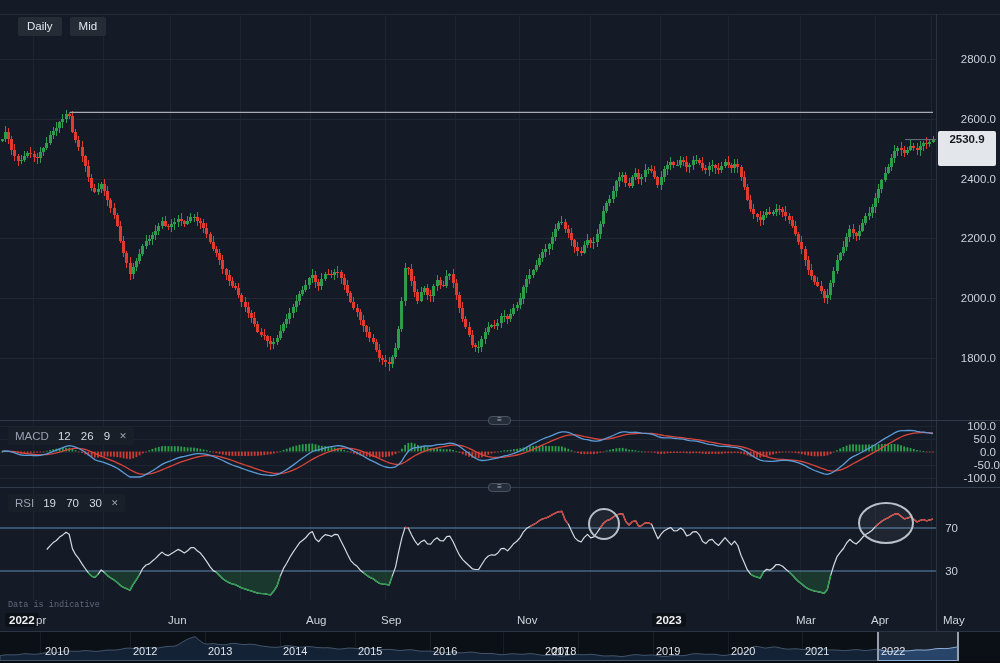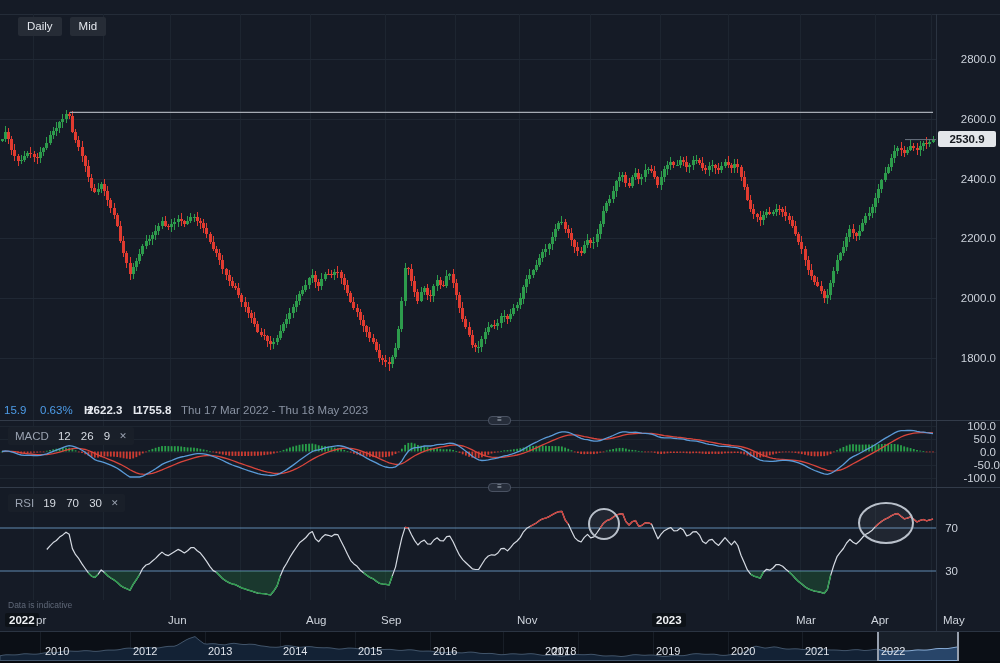--- a/index.html
+++ b/index.html
@@ -9,36 +9,36 @@
   .hline{position:absolute;height:1px;background:#242c38;}
   .vgrid{position:absolute;width:1px;top:14px;height:586px;background:#1d2530;}
   .hgrid{position:absolute;left:0;width:936px;height:1px;background:#202834;}
   .axis-line{position:absolute;left:936px;top:14px;width:1px;height:617px;background:#2a3340;}
   .toolbar{position:absolute;left:18px;top:17px;display:flex;gap:8px;z-index:30;justify-content:flex-end;}
   .tb-btn{background:#262c36;color:#e2e6ec;border:none;border-radius:2px;font-family:inherit;
           font-size:11.5px;padding:3px 9px;height:19px;line-height:13px;cursor:pointer;}
   svg.layer{position:absolute;left:0;z-index:5;}
   .price-axis{position:absolute;left:937px;top:14px;width:63px;height:406px;z-index:6;}
   .tick{position:absolute;right:4px;font-size:11.5px;color:#ccd2db;white-space:nowrap;}
-  .last-badge{position:absolute;left:1px;width:58px;height:16px;background:#e3e6ea;color:#15191f;
+  .last-badge{position:absolute;left:1px;width:58px;height:35px;background:#e3e6ea;color:#15191f;
               border-radius:2px;font-size:11.5px;font-weight:bold;text-align:center;line-height:17px;z-index:7;}
   .status{position:absolute;left:0;top:404px;width:936px;height:16px;font-size:11.5px;z-index:8;}
   .status span{position:absolute;white-space:nowrap;}
   .st-blue{color:#4d9ce8;}
   .st-strong{color:#e6e9ef;font-weight:bold;}
   .st-dim{color:#8a93a3;}
   .sep{position:absolute;left:0;width:1000px;height:1px;background:#323b49;z-index:9;}
   .grip{position:absolute;left:488px;width:23px;height:9px;background:#262d3a;border:1px solid #4a5262;
         border-radius:4px;z-index:10;color:#aab2be;font-size:8px;line-height:6px;text-align:center;cursor:row-resize;}
   .chip{position:absolute;background:rgba(26,31,41,0.92);border-radius:2px;padding:3px 7px;display:flex;
         gap:9px;align-items:center;font-size:11.5px;z-index:12;}
   .chip .nm{color:#9aa2b0;}
   .chip .pv{color:#d6dbe2;word-spacing:7px;}
   .chip .x{color:#9aa2b0;font-size:9px;cursor:pointer;}
-  .footnote{position:absolute;left:8px;top:600px;font-size:8.5px;color:#5f6878;z-index:12;}
+  .footnote{position:absolute;left:8px;top:600px;font-size:8.5px;color:#5f6878;z-index:12;font-family:Liberation Mono, monospace;}
   .date-axis{position:absolute;left:0;top:611px;width:1000px;height:20px;z-index:12;}
   .dlabel{position:absolute;top:3px;font-size:11.5px;color:#cfd4dc;white-space:nowrap;}
   .dlabel.badge{background:#0d1218;color:#f0f2f5;font-weight:bold;padding:1px 4px;border-radius:2px;top:2px;}
   .navigator{position:absolute;left:0;top:631px;width:1000px;height:29px;background:#0e131b;
              border-top:1px solid #2b3442;z-index:12;cursor:pointer;}
   .nav-sep{position:absolute;top:0;width:1px;height:29px;background:#2a3442;}
   .nav-year{position:absolute;top:13px;font-size:11px;color:#dfe3ea;z-index:4;}
   .nav-dim{position:absolute;top:0;height:29px;background:rgba(9,12,19,0.55);z-index:3;}
   .nav-right{position:absolute;top:0;height:29px;background:#0b0f16;z-index:3;}
   .nav-sel{position:absolute;top:0;height:29px;background:rgba(150,180,220,0.08);z-index:3;}
@@ -679,27 +679,20 @@
   <div class="price-axis" id="price-axis">
     <div class="last-badge" id="last-badge" style="top: 117.1px;">2530.9</div>
   <div class="tick" style="top: 39.3px;">2800.0</div>
       <div class="tick" style="top: 99px;">2600.0</div>
       <div class="tick" style="top: 158.7px;">2400.0</div>
       <div class="tick" style="top: 218.4px;">2200.0</div>
       <div class="tick" style="top: 278.1px;">2000.0</div>
       <div class="tick" style="top: 337.8px;">1800.0</div>
     </div>
 
-  <div class="status">
-    <span class="st-blue" style="left:4px;">15.9</span>
-    <span class="st-blue" style="left:40px;">0.63%</span>
-    <span class="st-strong" style="left:84px;"><span>H</span>&nbsp;<span>2622.3</span></span>
-    <span class="st-strong" style="left:133px;"><span>L</span>&nbsp;<span>1755.8</span></span>
-    <span class="st-dim" style="left:181px;">Thu 17 Mar 2022 - Thu 18 May 2023</span>
-  </div>
 
   <div class="sep" style="top:420px;"></div>
   <div class="grip" style="top:416px;">≡</div>
 
   <svg id="macd" class="layer" style="top:421px;" width="936" height="65">
       <rect x="1.1" y="30.5" width="1.8" height="0.8" fill="#29a04a"></rect>
       <rect x="4.3" y="30.1" width="1.8" height="0.8" fill="#29a04a"></rect>
       <rect x="7.5" y="30.2" width="1.8" height="0.8" fill="#29a04a"></rect>
       <rect x="10.7" y="30.5" width="1.8" height="0.8" fill="#cd3b31"></rect>
       <rect x="13.9" y="30.5" width="1.8" height="1.2" fill="#cd3b31"></rect>

